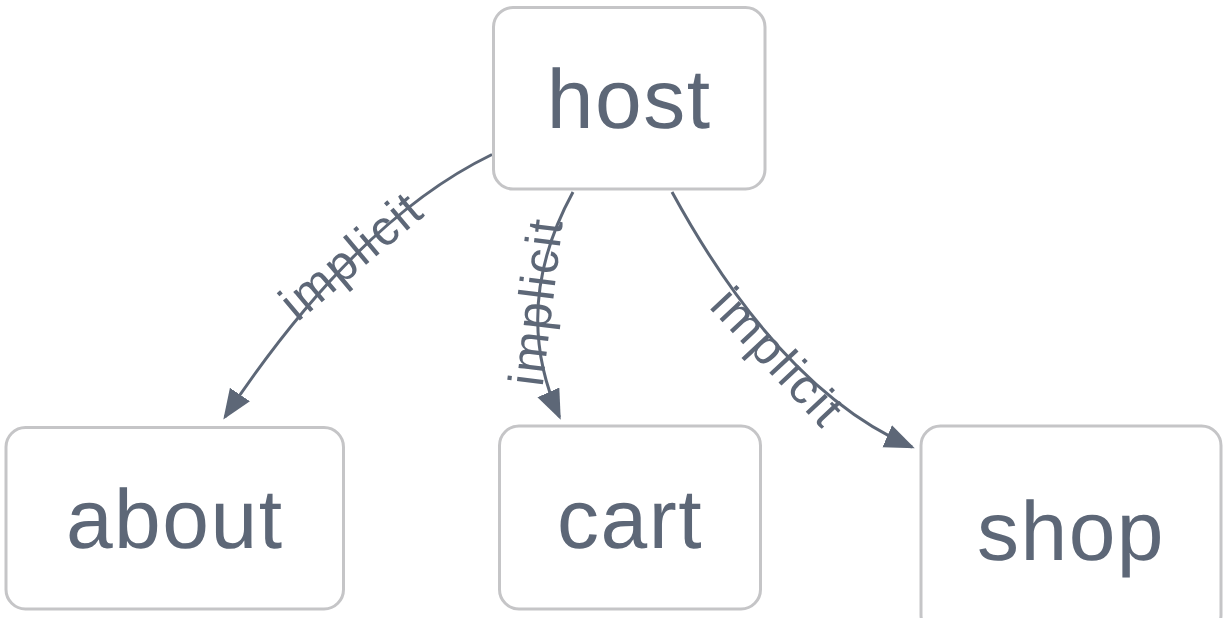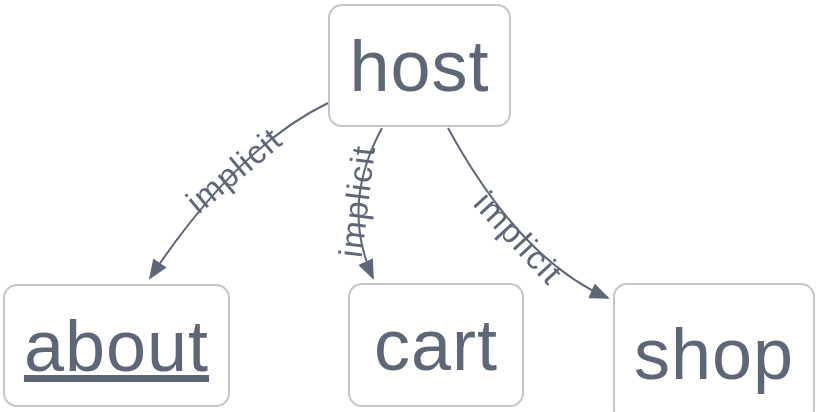--- a/index.html
+++ b/index.html
@@ -24,28 +24,28 @@
   .node {
     position: absolute;
     box-sizing: border-box;
     background: #ffffff;
     border: 2px solid #c5c5c7;
     border-radius: 14px;
     display: flex;
     align-items: center;
     justify-content: center;
     color: #5d6777;
-    font-size: 72px;
+    font-size: 56px;
     letter-spacing: 1px;
     cursor: pointer;
     user-select: none;
   }
   #node-host  { left: 328px; top: 4px;   width: 183px; height: 123px; }
-  #node-about { left: 3px;   top: 284px; width: 227px; height: 123px; text-decoration: underline; }
-  #node-cart  { left: 332px; top: 283px; width: 176px; height: 124px; margin-left: 16px; }
+  #node-about { left: 3px;   top: 284px; width: 227px; height: 123px; }
+  #node-cart  { left: 332px; top: 283px; width: 176px; height: 124px; }
   #node-shop  { left: 613px; top: 283px; width: 202px; height: 141px; }
 </style>
 </head>
 <body>
 
 <div class="canvas">
 
   <svg class="edges-layer" width="818" height="412" viewBox="0 0 818 412">
     <defs>
       <marker id="arrow" markerWidth="12" markerHeight="10" refX="9" refY="4" orient="auto" markerUnits="strokeWidth">

